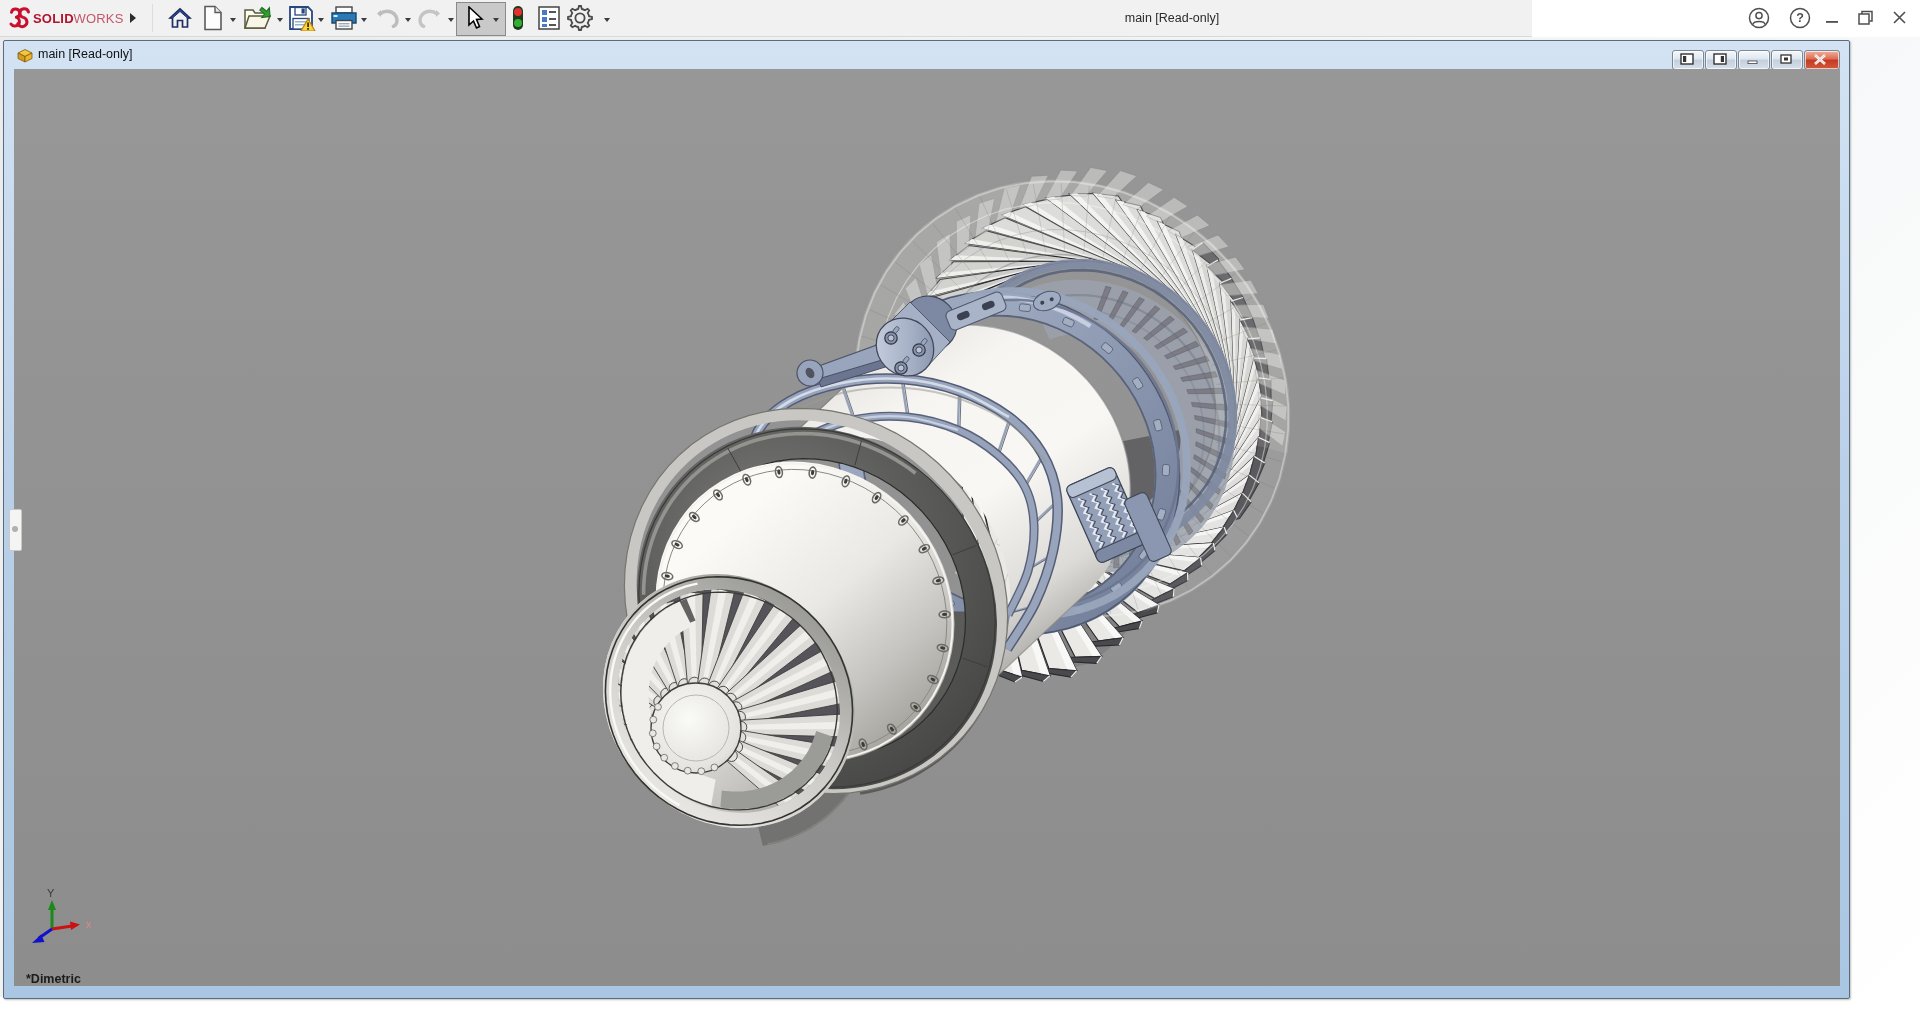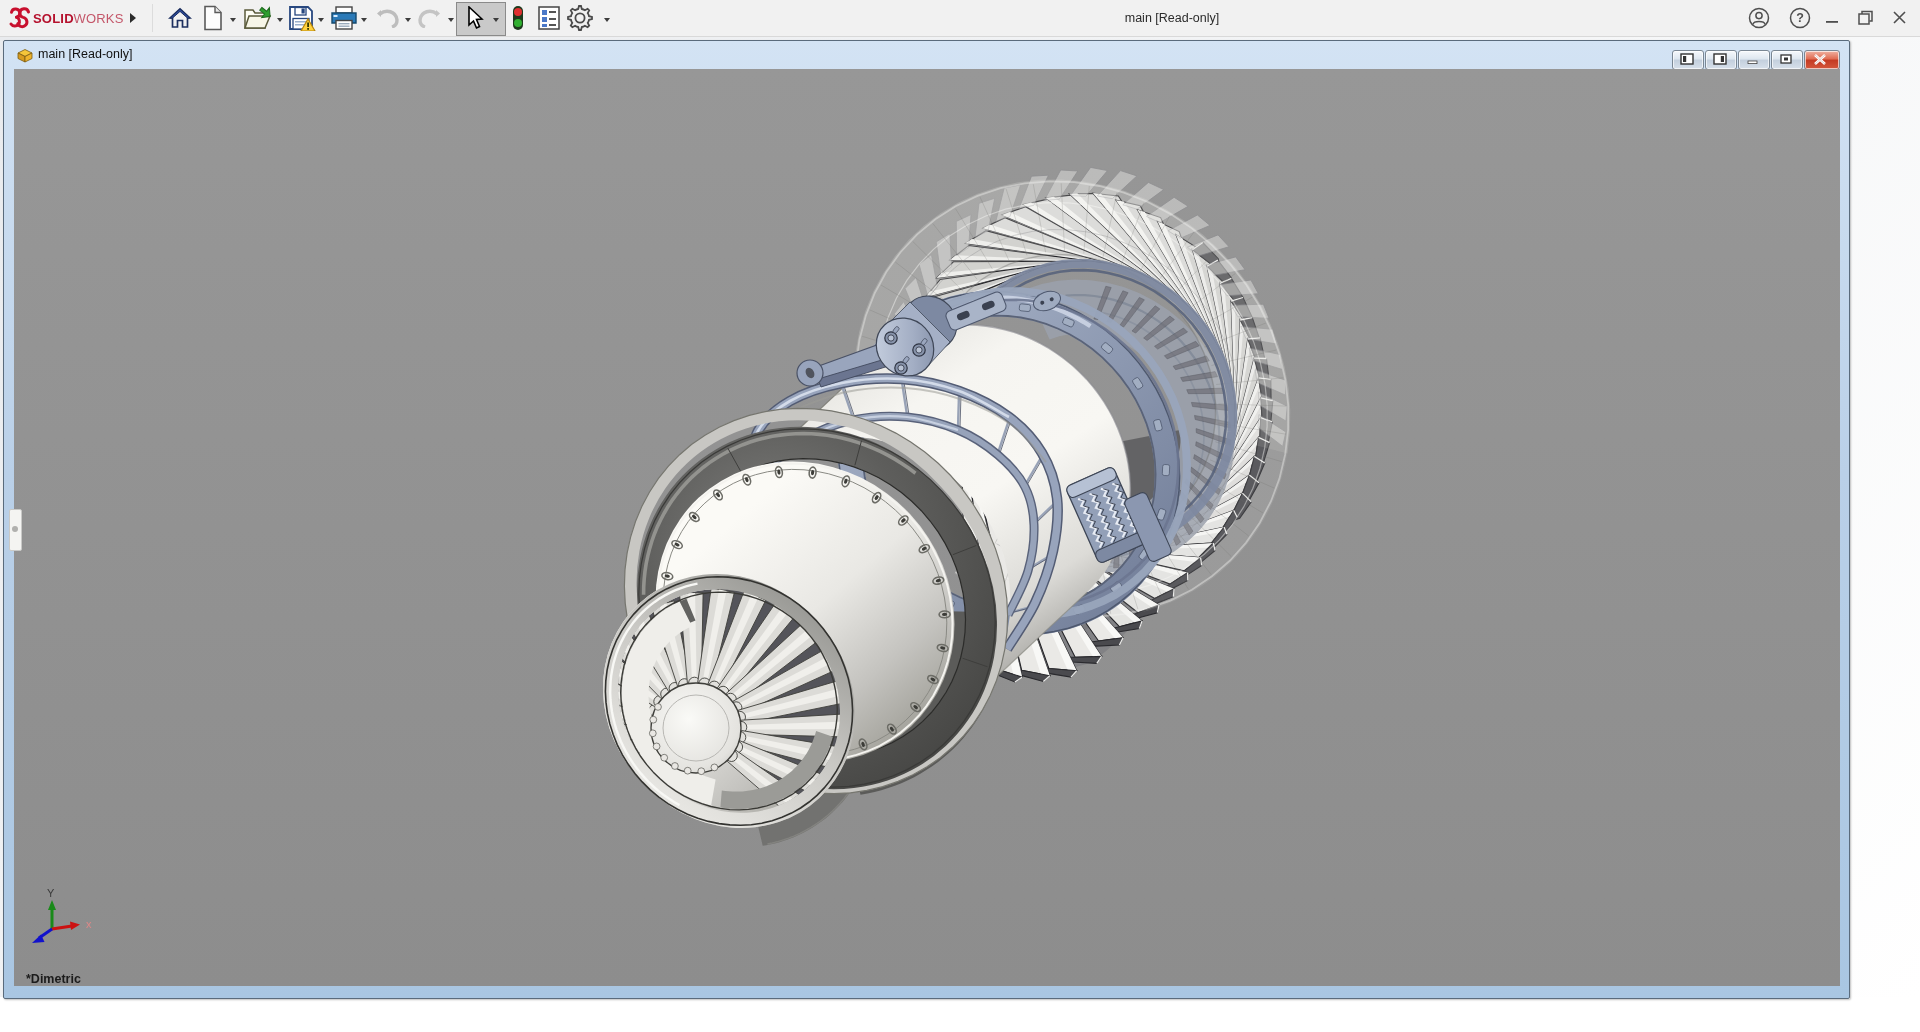--- a/index.html
+++ b/index.html
@@ -1,16 +1,16 @@
 <!DOCTYPE html>
 <html><head><meta charset="utf-8"><title>main [Read-only]</title>
 <style>
 html,body{margin:0;padding:0;width:1920px;height:1032px;overflow:hidden;background:#ffffff;font-family:"Liberation Sans",sans-serif;}
 .ic{position:absolute}
-#appbar{position:absolute;left:0;top:0;width:1920px;height:36px;background:#f1f1f1;border-bottom:1px solid #d9d9d9}
+#appbar{position:absolute;left:0;top:0;width:1532px;height:36px;background:#f1f1f1;border-bottom:1px solid #d9d9d9}
 #apptitle{position:absolute;left:1172px;top:0;transform:translateX(-50%);font-size:12.5px;color:#2b2b2b;line-height:36px}
 #deskbg{position:absolute;left:0;top:37px;width:1920px;height:960px;background:linear-gradient(135deg,#e9ebee 0%,#f6f7f8 60%,#ffffff 100%)}
 #docwin{position:absolute;left:3px;top:40px;width:1845px;height:957px;background:linear-gradient(180deg,#d3e3f4 0%,#bad0e8 45%,#a9c6e2 100%);border:1px solid #5a6b7c;border-radius:2px;box-shadow:1px 1px 2px #00000040}
 #doctitle{position:absolute;left:34px;top:6px;font-size:12.5px;color:#111}
 #viewport{position:absolute;left:10px;top:28px;width:1826px;height:917px}
 </style></head>
 <body>
 <div id="appbar">
  <svg class="ic" style="left:7px;top:5px" width="120" height="26" viewBox="0 0 120 26">
   <g fill="none" stroke="#c8102e" stroke-linecap="round">

